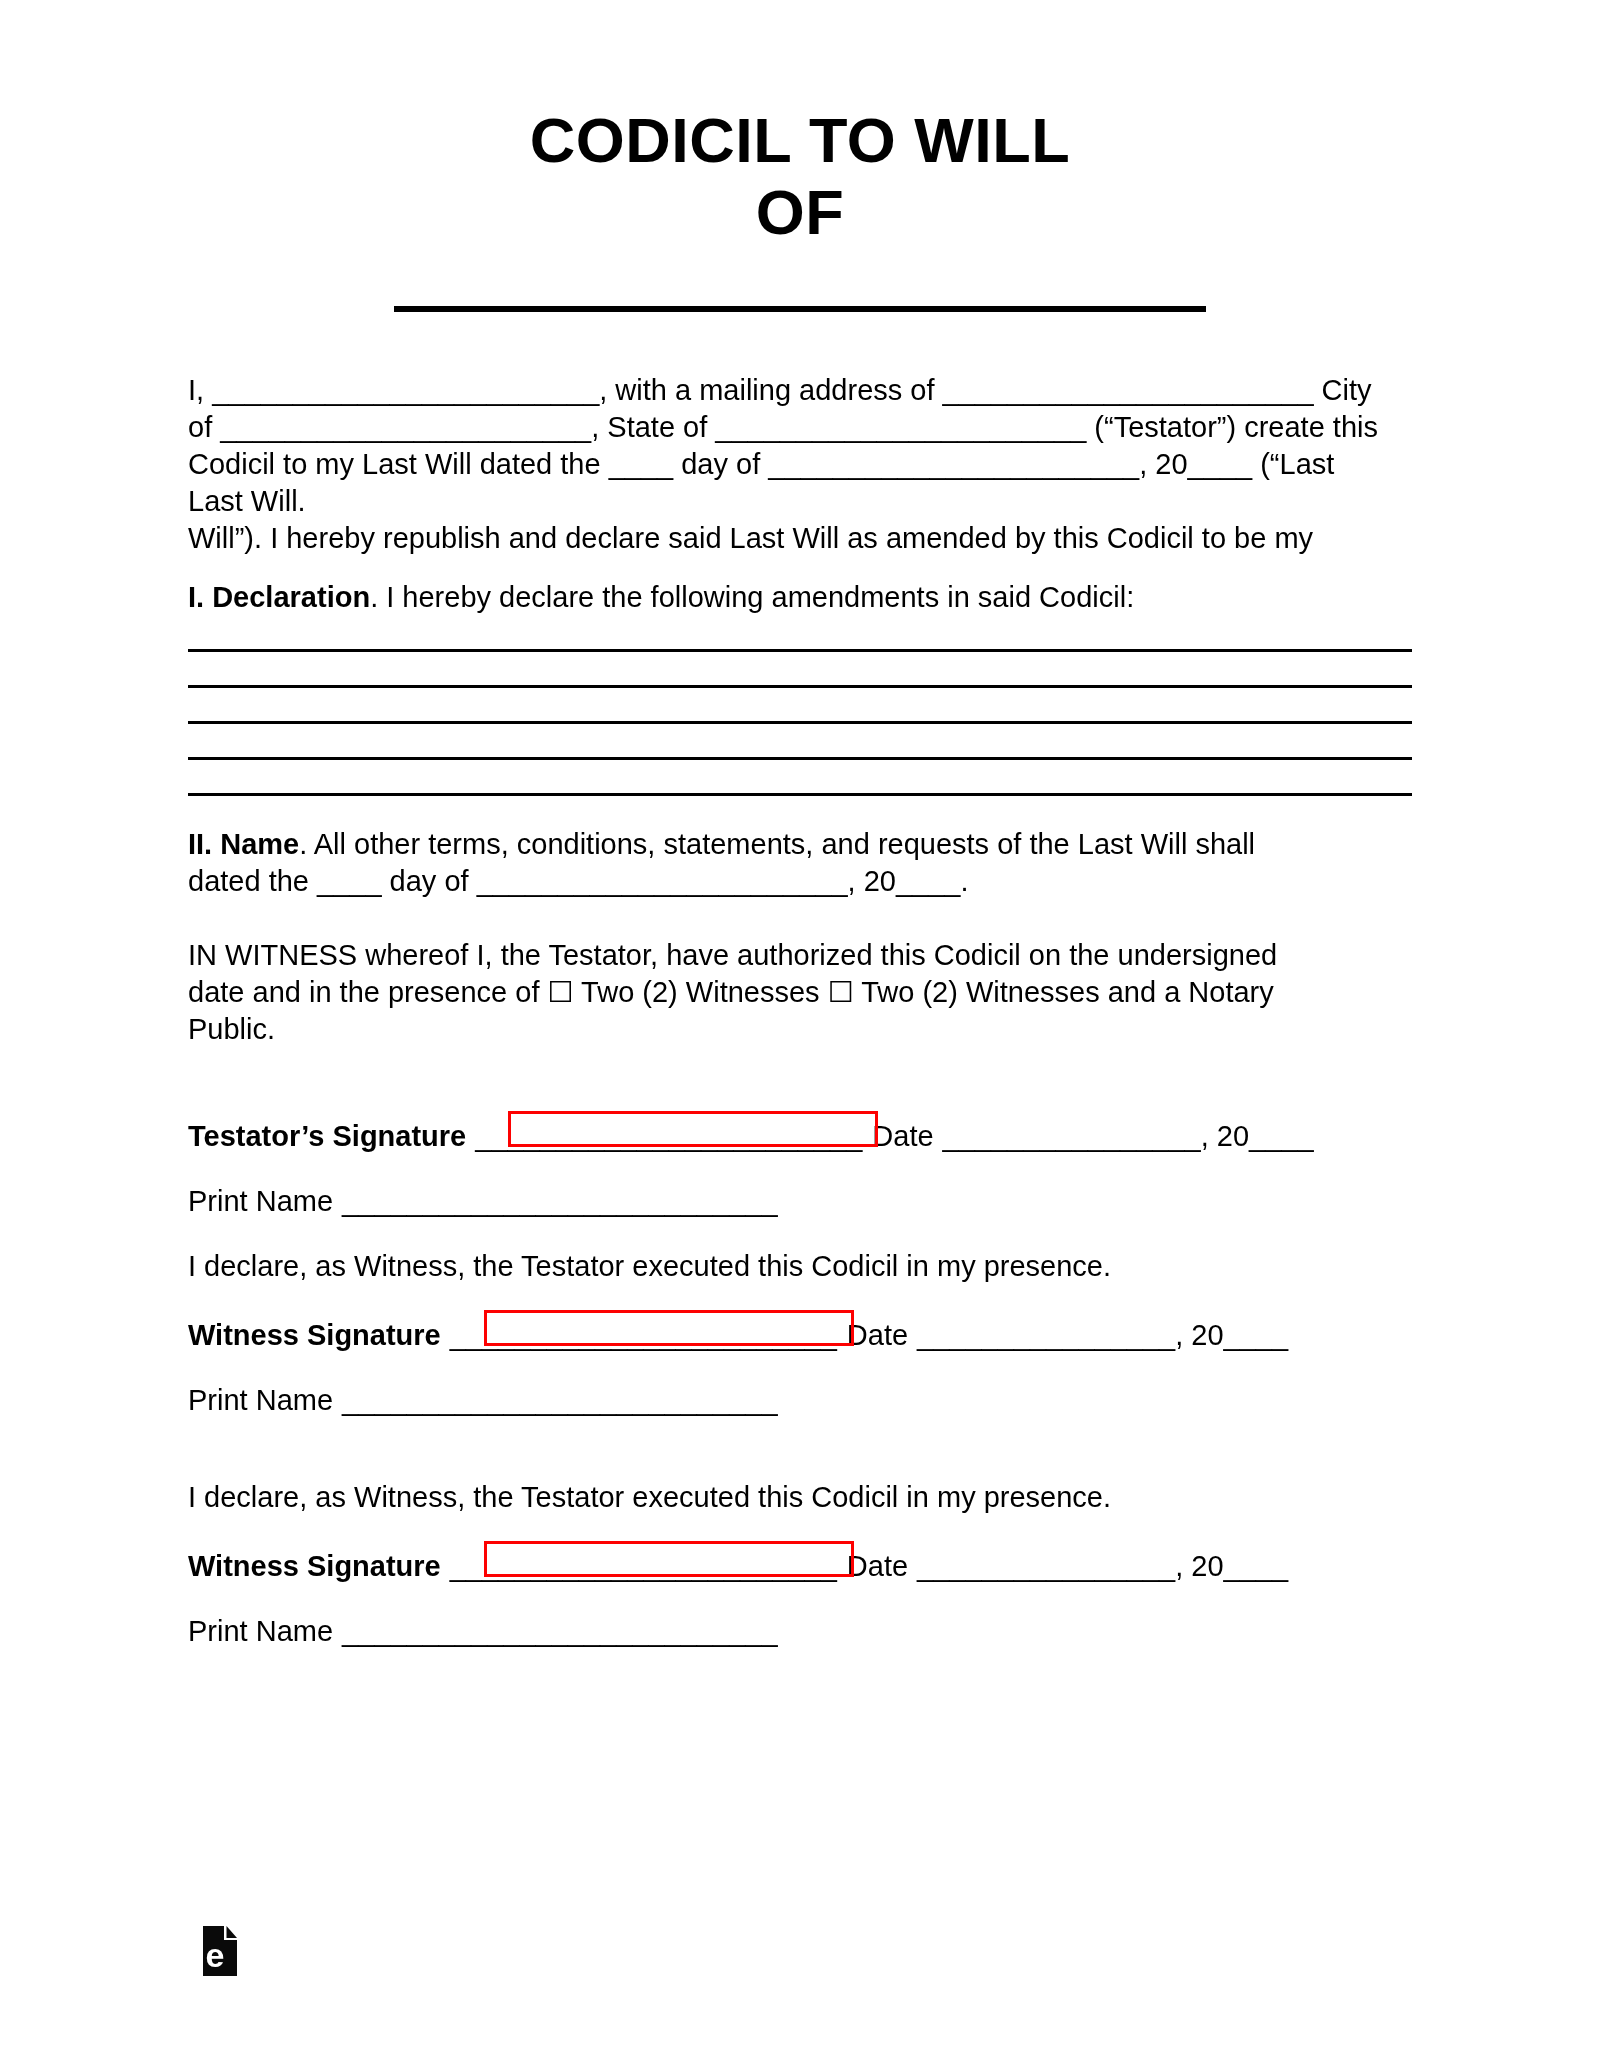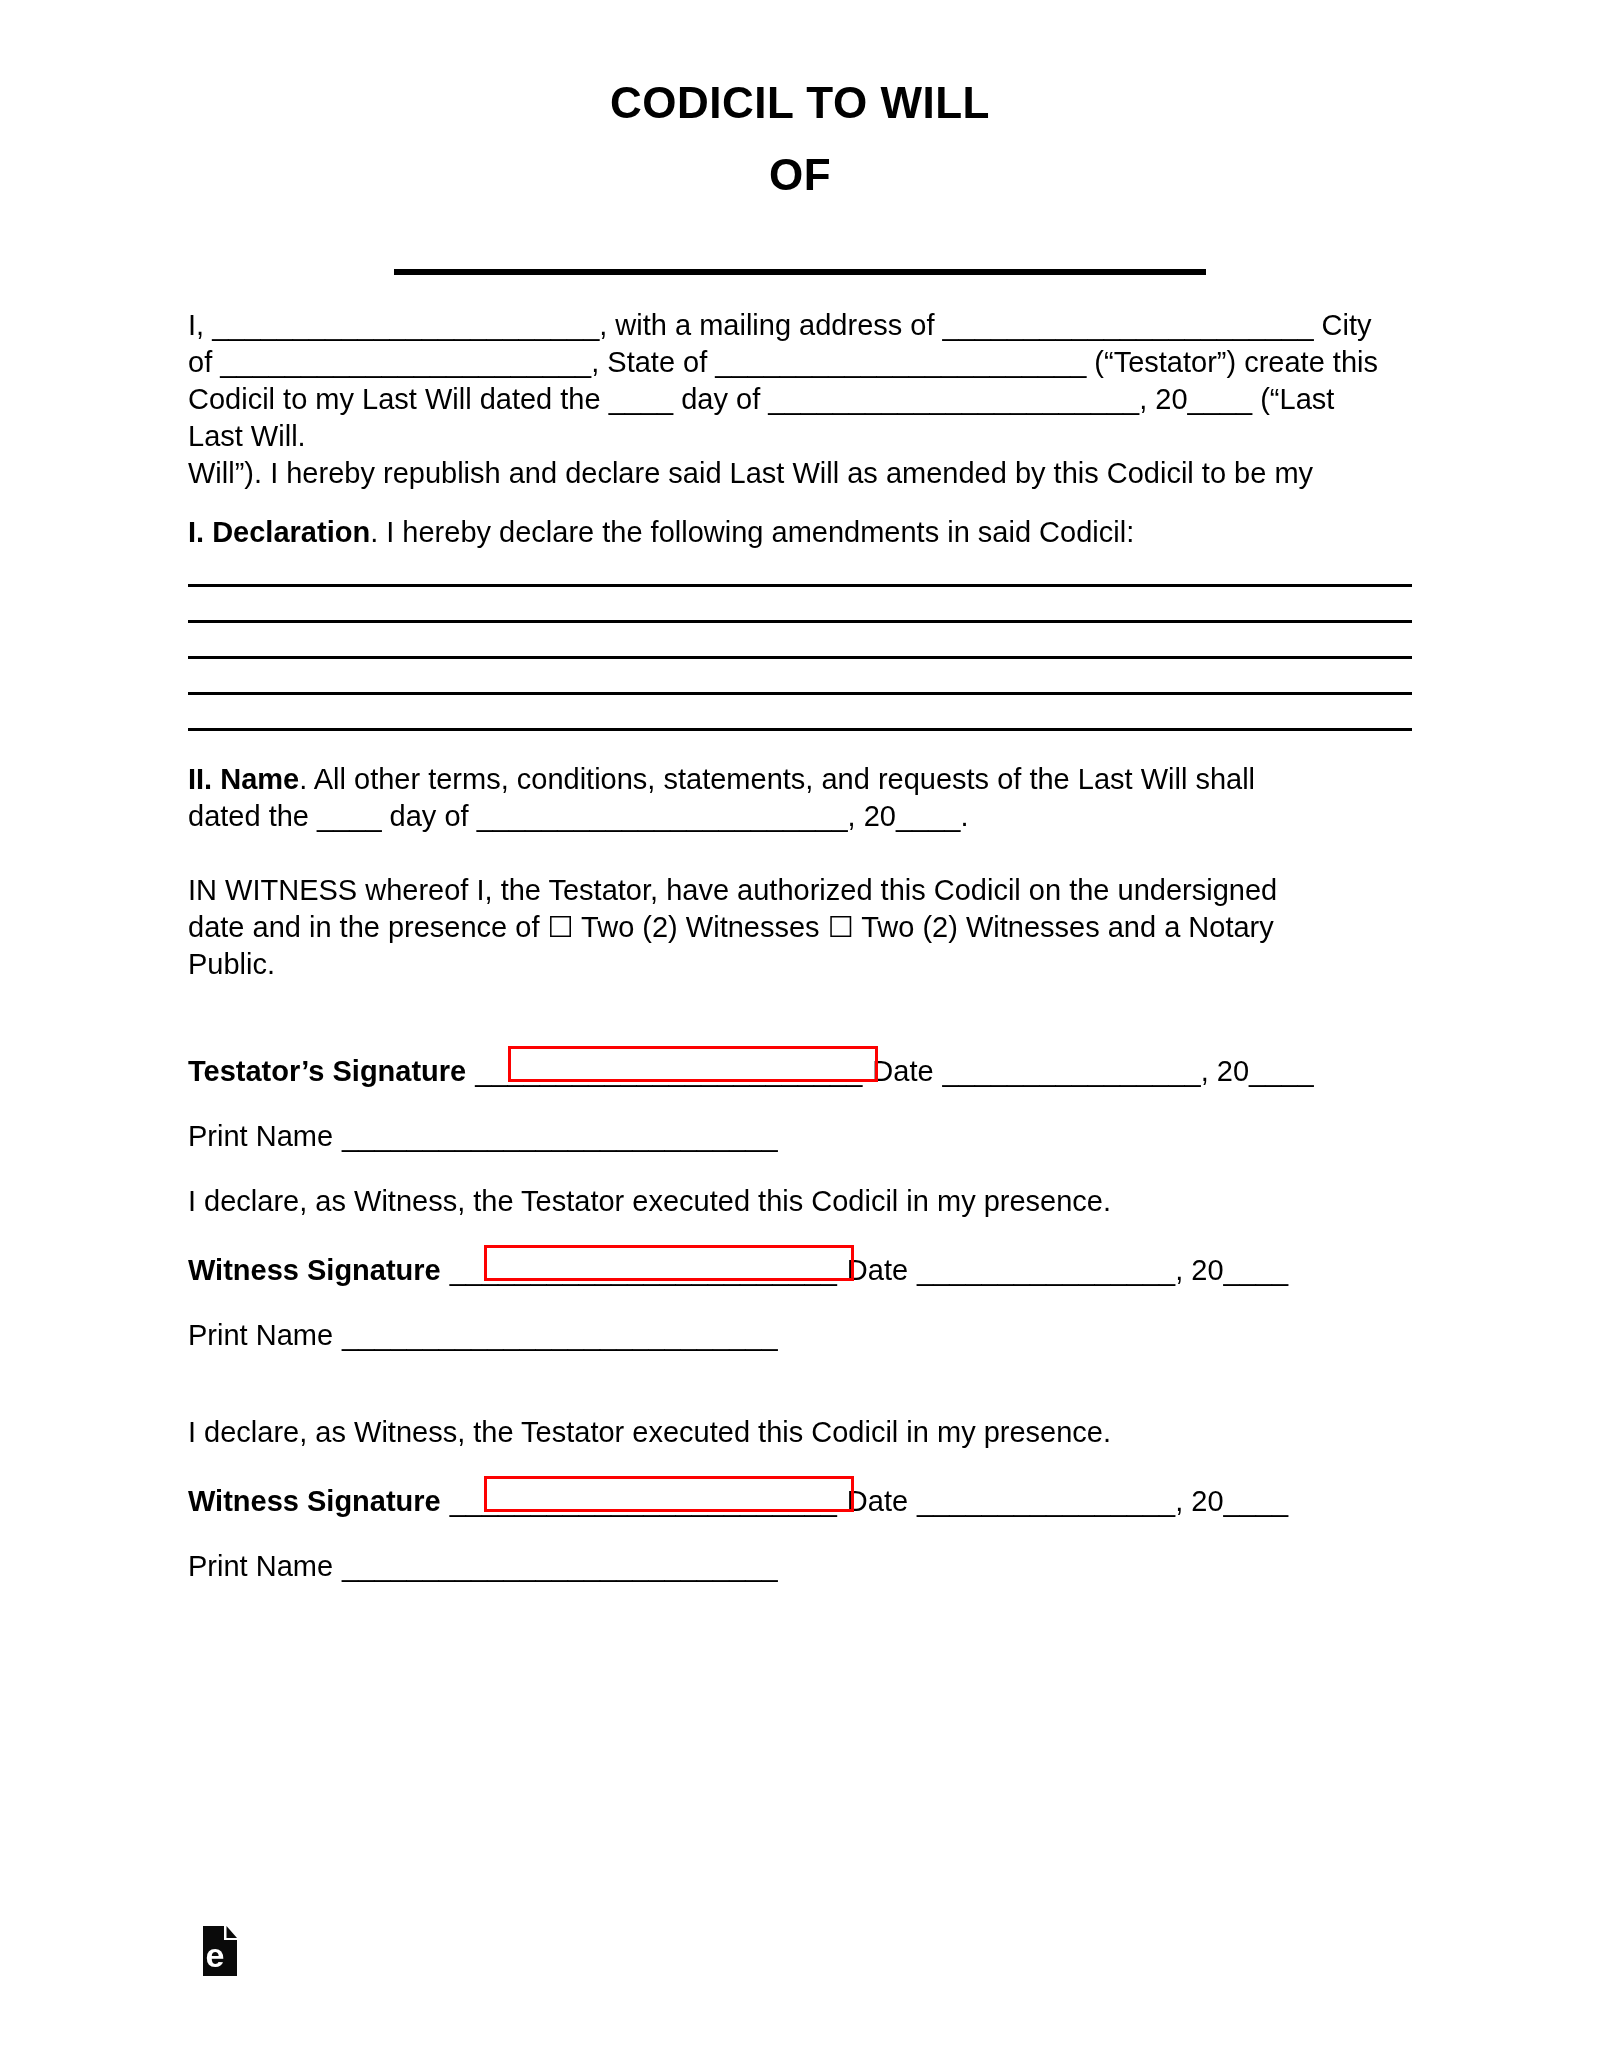--- a/index.html
+++ b/index.html
@@ -14,35 +14,35 @@
     font-family: "Liberation Sans", "DejaVu Sans", sans-serif;
     font-size: 29px;
     line-height: 37px;
     overflow: hidden;
   }
   .content { padding: 0 188px; }
   .b { font-weight: bold; }
   .ln { white-space: nowrap; }
 
   .title {
-    margin-top: 67px;
+    margin-top: 104px;
     text-align: center;
     font-weight: bold;
-    font-size: 44px;
+    font-size: 63px;
     line-height: 72px;
     letter-spacing: 0.5px;
   }
   .title-underline {
     margin: 58px auto 0;
     width: 812px;
     height: 6px;
     background: #000000;
   }
 
-  .intro { margin-top: 32px; }
+  .intro { margin-top: 60px; }
   .sec-declaration { margin-top: 22px; }
 
   .ruled-line {
     height: 36px;
     border-bottom: 3px solid #000000;
   }
 
   .terms { margin-top: 30px; }
   .witness-clause { margin-top: 37px; }
 

